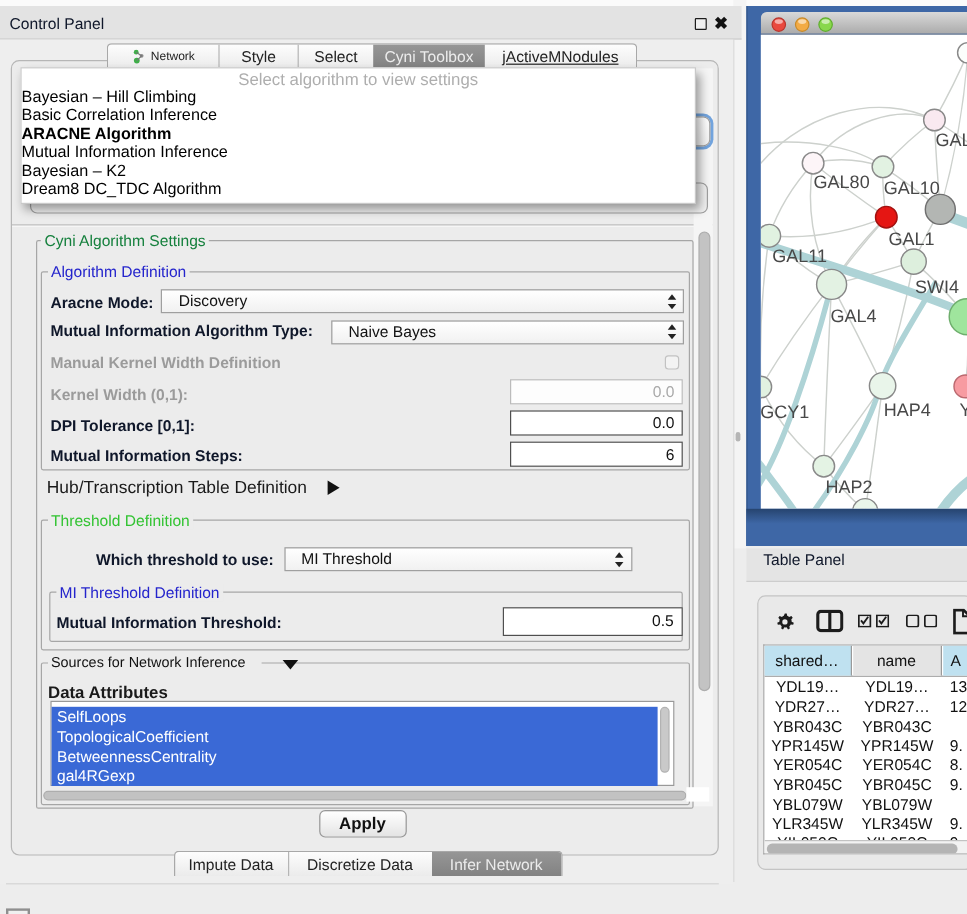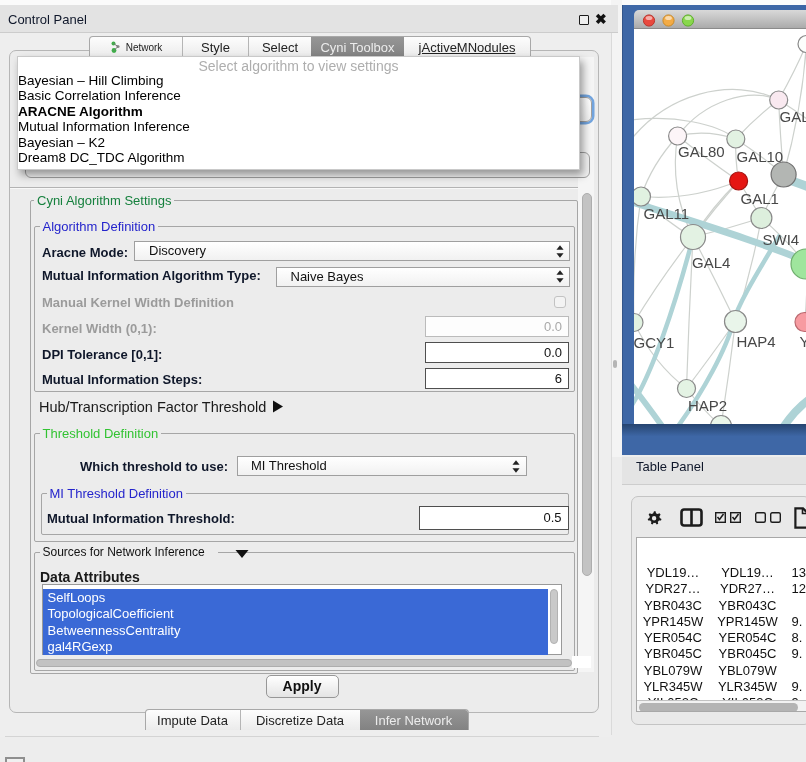--- a/index.html
+++ b/index.html
@@ -84,21 +84,21 @@
     </svg>
 </div>
 <div class="abs lbl b gray" style="left:42px;top:295px;">Manual Kernel Width Definition</div>
 <div class="abs" style="left:554px;top:295.5px;width:12px;height:12px;border:1px solid #c2c2c2;border-radius:3px;background:#f3f3f3;"></div>
 <div class="abs lbl b gray" style="left:42px;top:320.5px;">Kernel Width (0,1):</div>
 <div class="abs field" style="left:425px;top:316px;width:144px;height:21px;border:1px solid #bbbbbb;color:#a9a9a9;background:#fdfdfd;padding-top:2px;">0.0</div>
 <div class="abs lbl b" style="left:42px;top:346.5px;">DPI Tolerance [0,1]:</div>
 <div class="abs field" style="left:425px;top:342px;width:144px;height:21px;padding-top:2px;">0.0</div>
 <div class="abs lbl b" style="left:42px;top:372px;">Mutual Information Steps:</div>
 <div class="abs field" style="left:425px;top:368px;width:144px;height:21px;padding-top:2px;">6</div>
-<div class="abs" style="left:39px;top:399px;font-size:14.5px;color:#1a1a1a;white-space:nowrap;">Hub/Transcription Factor Threshold</div>
+<div class="abs" style="left:39px;top:399px;font-size:14.5px;color:#1a1a1a;white-space:nowrap;">Hub/Transcription Table Definition</div>
 <svg class="abs" style="left:272px;top:400px;" width="12" height="13" viewBox="0 0 12 13">
     <path d="M1,0.5 L11,6.5 L1,12.5 Z" fill="#111"></path>
   </svg>
 
 <div class="abs fieldset" style="left:33.5px;top:432.5px;width:541px;height:109px;">
   <span class="legend" style="color:#32c332;">Threshold Definition</span>
 </div>
 <div class="abs lbl b" style="left:80px;top:458.5px;">Which threshold to use:</div>
 <div class="abs combo" style="left:237px;top:456px;width:289.5px;height:20px;padding:1px 0 0 13px;">MI Threshold
   <svg class="ar" viewBox="0 0 9 14">
@@ -252,20 +252,25 @@
 <svg class="abs" style="left:755px;top:512px;" width="26" height="11" viewBox="0 0 26 11">
   <rect x="0.7" y="0.7" width="9.6" height="9.6" fill="none" stroke="#1c1c1c" stroke-width="1.4" rx="1.5"></rect>
   <rect x="15.7" y="0.7" width="9.6" height="9.6" fill="none" stroke="#1c1c1c" stroke-width="1.4" rx="1.5"></rect>
 </svg>
 <svg class="abs" style="left:794px;top:507px;" width="14" height="22" viewBox="0 0 14 22">
   <path d="M1.4,1.4 L9,1.4 L13.6,6 L13.6,20.6 L1.4,20.6 Z" fill="none" stroke="#1c1c1c" stroke-width="2.2"></path>
   <path d="M8.5,1.4 L8.5,6.5 L13.6,6.5" fill="none" stroke="#1c1c1c" stroke-width="1.6"></path>
 </svg>
 
 <div class="abs" style="left:635.5px;top:537px;width:170.5px;height:175px;background:#ffffff;border:1px solid #a8a8a8;border-right:0;overflow:hidden;">
+  <div style="position:absolute;left:0;top:0;width:100%;height:26px;border-bottom:1px solid #9a9a9a;font-size:13px;color:#111;">
+    <div style="position:absolute;left:0;top:0;width:73px;height:100%;background:#bfe1f0;border-right:1px solid #9a9a9a;text-align:center;padding-top:5px;">shared…</div>
+    <div style="position:absolute;left:74px;top:0;width:74px;height:100%;background:#e4e4e4;border-right:1px solid #9a9a9a;text-align:center;padding-top:5px;">name</div>
+    <div style="position:absolute;left:149px;top:0;width:22px;height:100%;background:#bfe1f0;text-align:center;padding-top:5px;">A</div>
+  </div>
   <div style="position:absolute;left:0;top:27px;font-size:13px;color:#111;line-height:16.3px;">
     <div style="position:absolute;left:0;top:0;width:73px;text-align:center;">YDL19…<br>YDR27…<br>YBR043C<br>YPR145W<br>YER054C<br>YBR045C<br>YBL079W<br>YLR345W<br>YIL052C</div>
     <div style="position:absolute;left:74px;top:0;width:74px;text-align:center;">YDL19…<br>YDR27…<br>YBR043C<br>YPR145W<br>YER054C<br>YBR045C<br>YBL079W<br>YLR345W<br>YIL052C</div>
     <div style="position:absolute;left:155px;top:0;width:30px;">13<br>12<br>&nbsp;<br>9.<br>8.<br>9.<br>&nbsp;<br>9.<br>9</div>
   </div>
   <div style="position:absolute;left:0;top:162px;width:100%;height:13px;background:#f2f2f2;border-top:1px solid #c2c2c2;">
     <div style="position:absolute;left:2px;top:1.5px;width:159px;height:9px;background:#b4b4b4;border-radius:4.5px;"></div>
   </div>
 </div>
 

